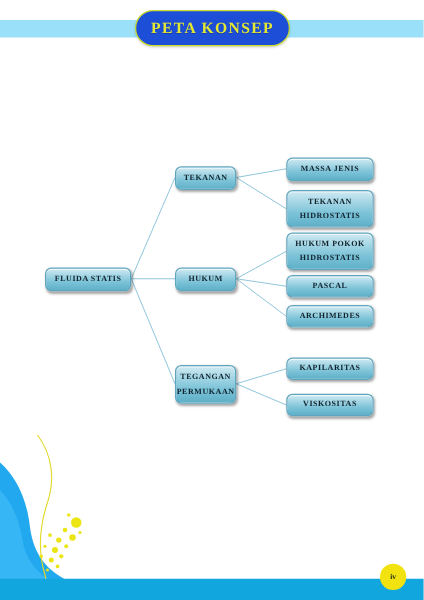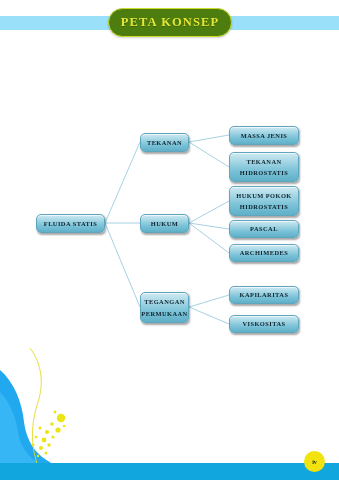--- a/index.html
+++ b/index.html
@@ -9,21 +9,21 @@
   }
   #page{position:absolute;inset:0;width:339px;height:480px;overflow:hidden;background:#fff;}
 
   
   .header-band{
     position:absolute;left:0;top:16px;width:339px;height:14px;
     background:#99e0f8;
   }
   .header-pill{
     position:absolute;left:108px;top:8px;width:124px;height:29px;
-    background:#4d7c0f;border:1.6px solid #ccdd2a;border-radius:15px;
+    background:#1d4ed8;border:1.6px solid #ccdd2a;border-radius:15px;
     box-sizing:border-box;display:flex;align-items:center;justify-content:center;
     box-shadow:0 1px 2px rgba(0,0,0,.18);
   }
   .header-title{
     font-family:"Liberation Serif", serif;font-weight:bold;font-size:12.5px;
     letter-spacing:1.1px;color:#e3e834;white-space:nowrap;
     text-shadow:0 1px 0 rgba(0,0,0,.22);
   }
 
   

